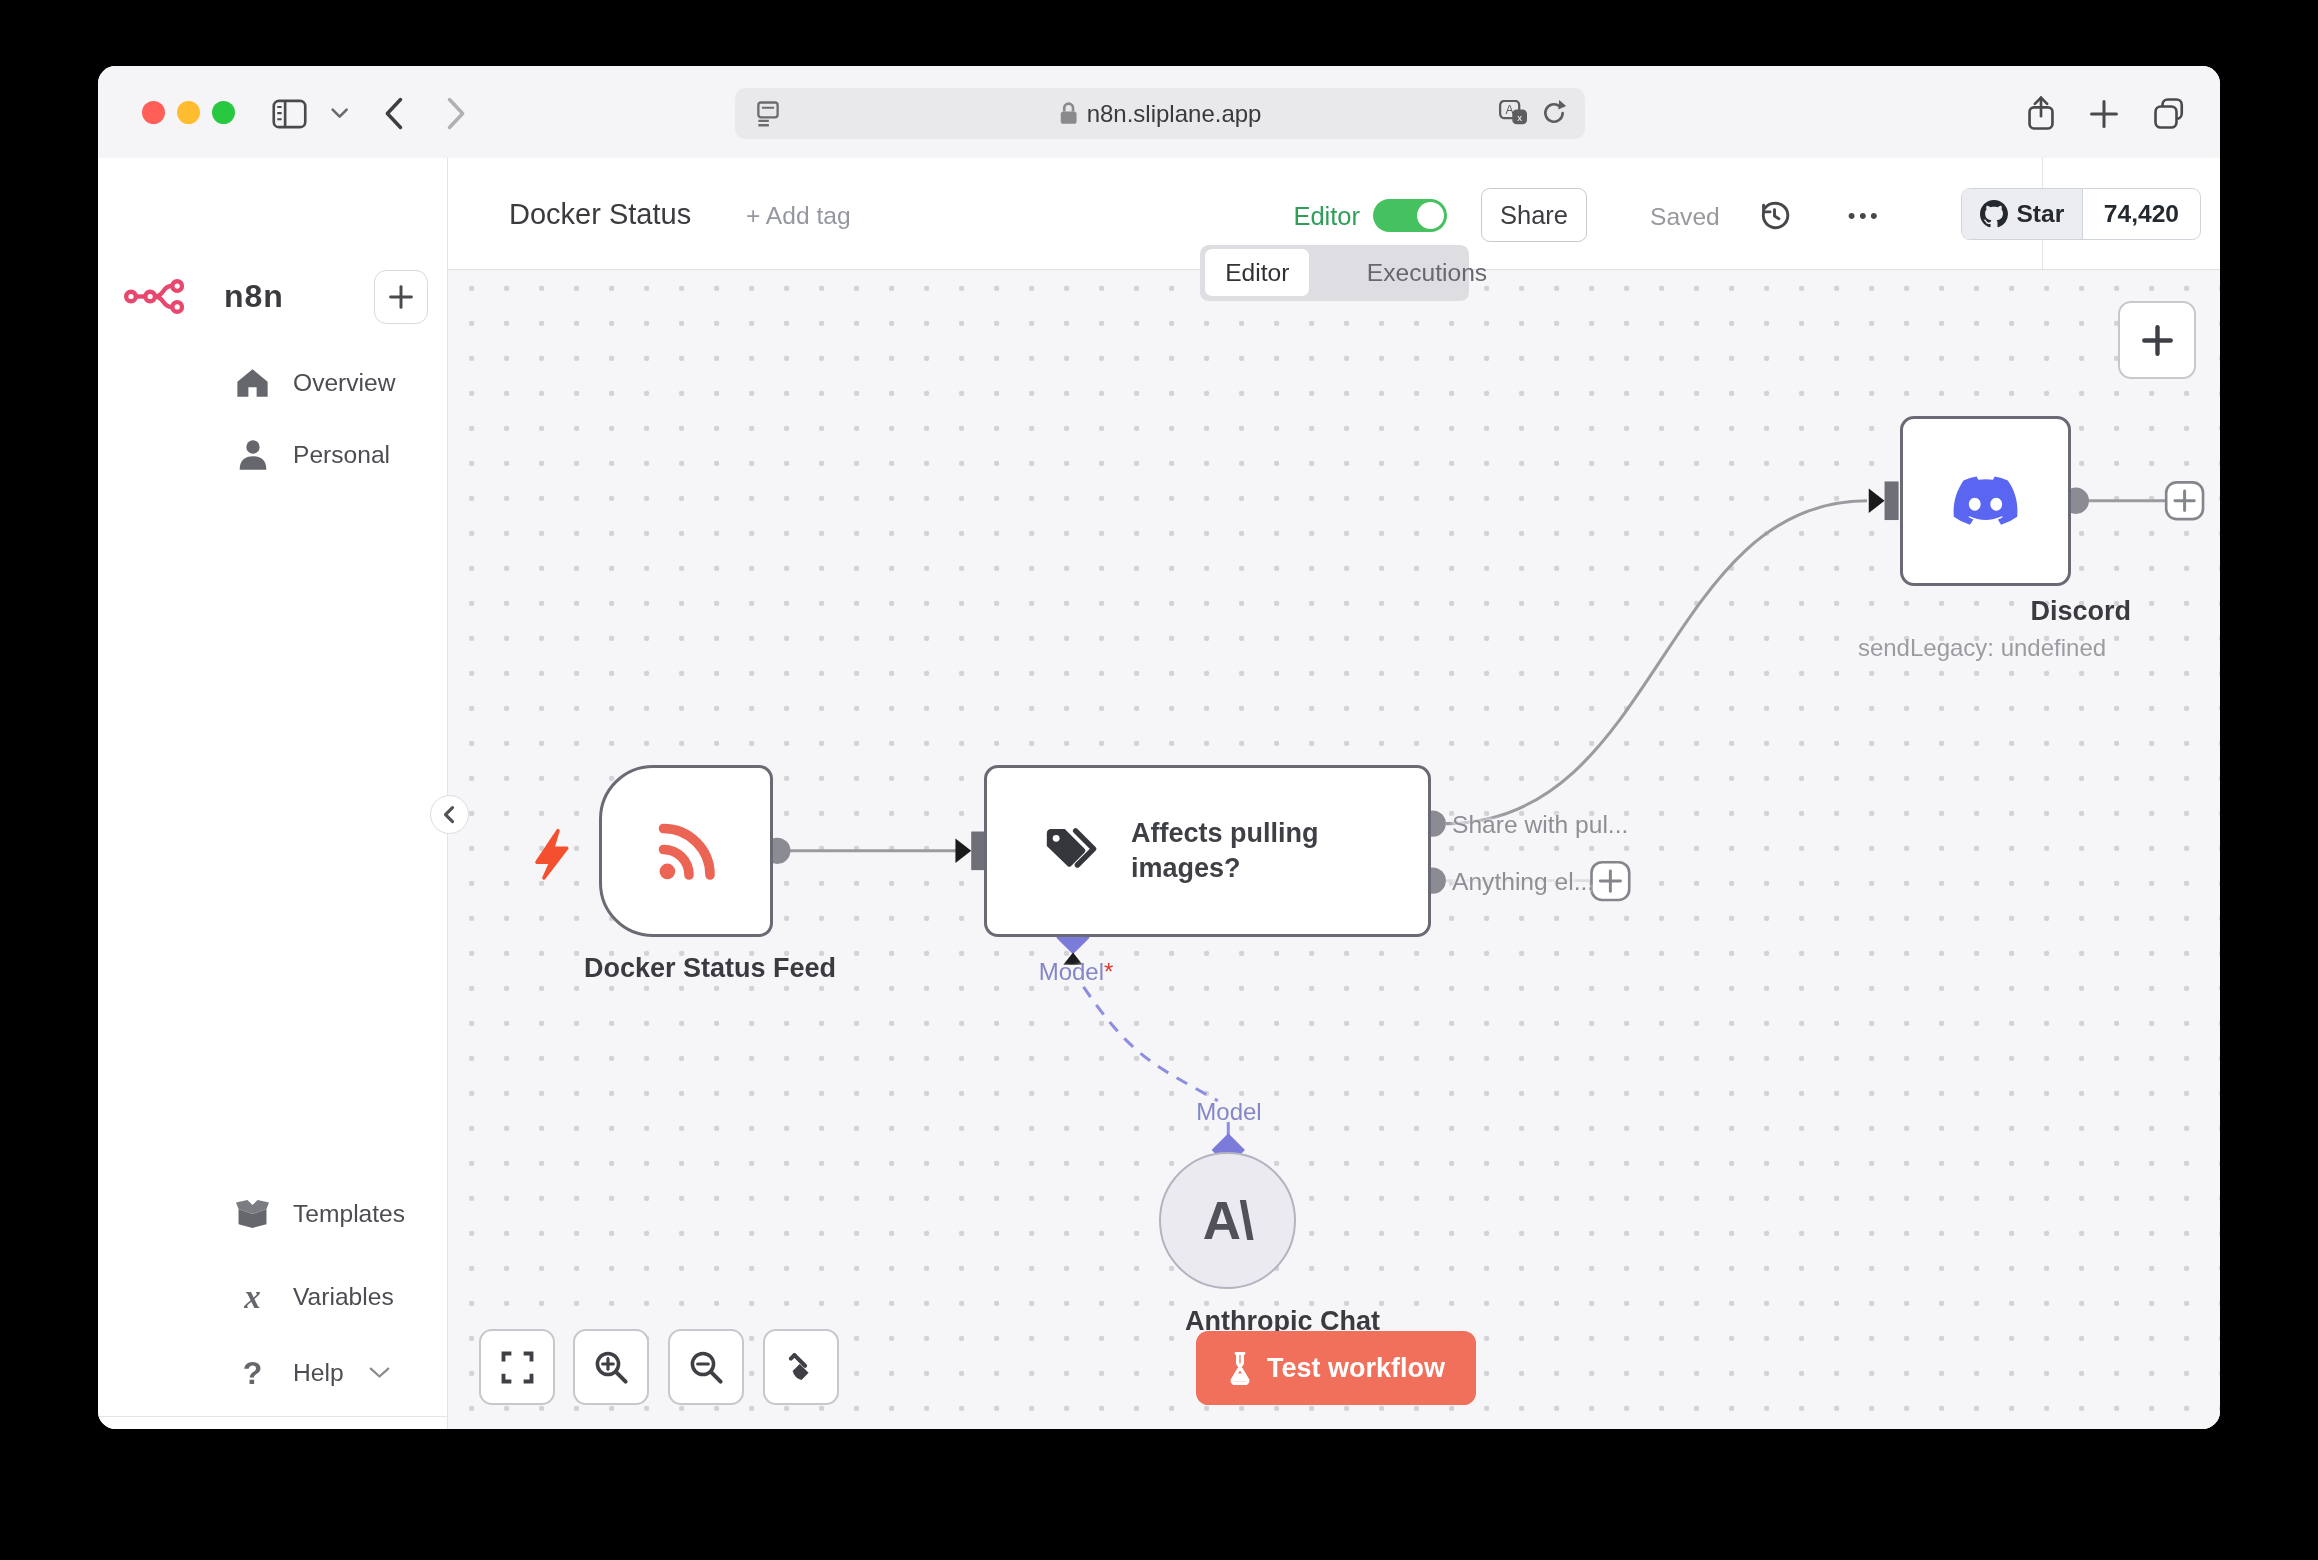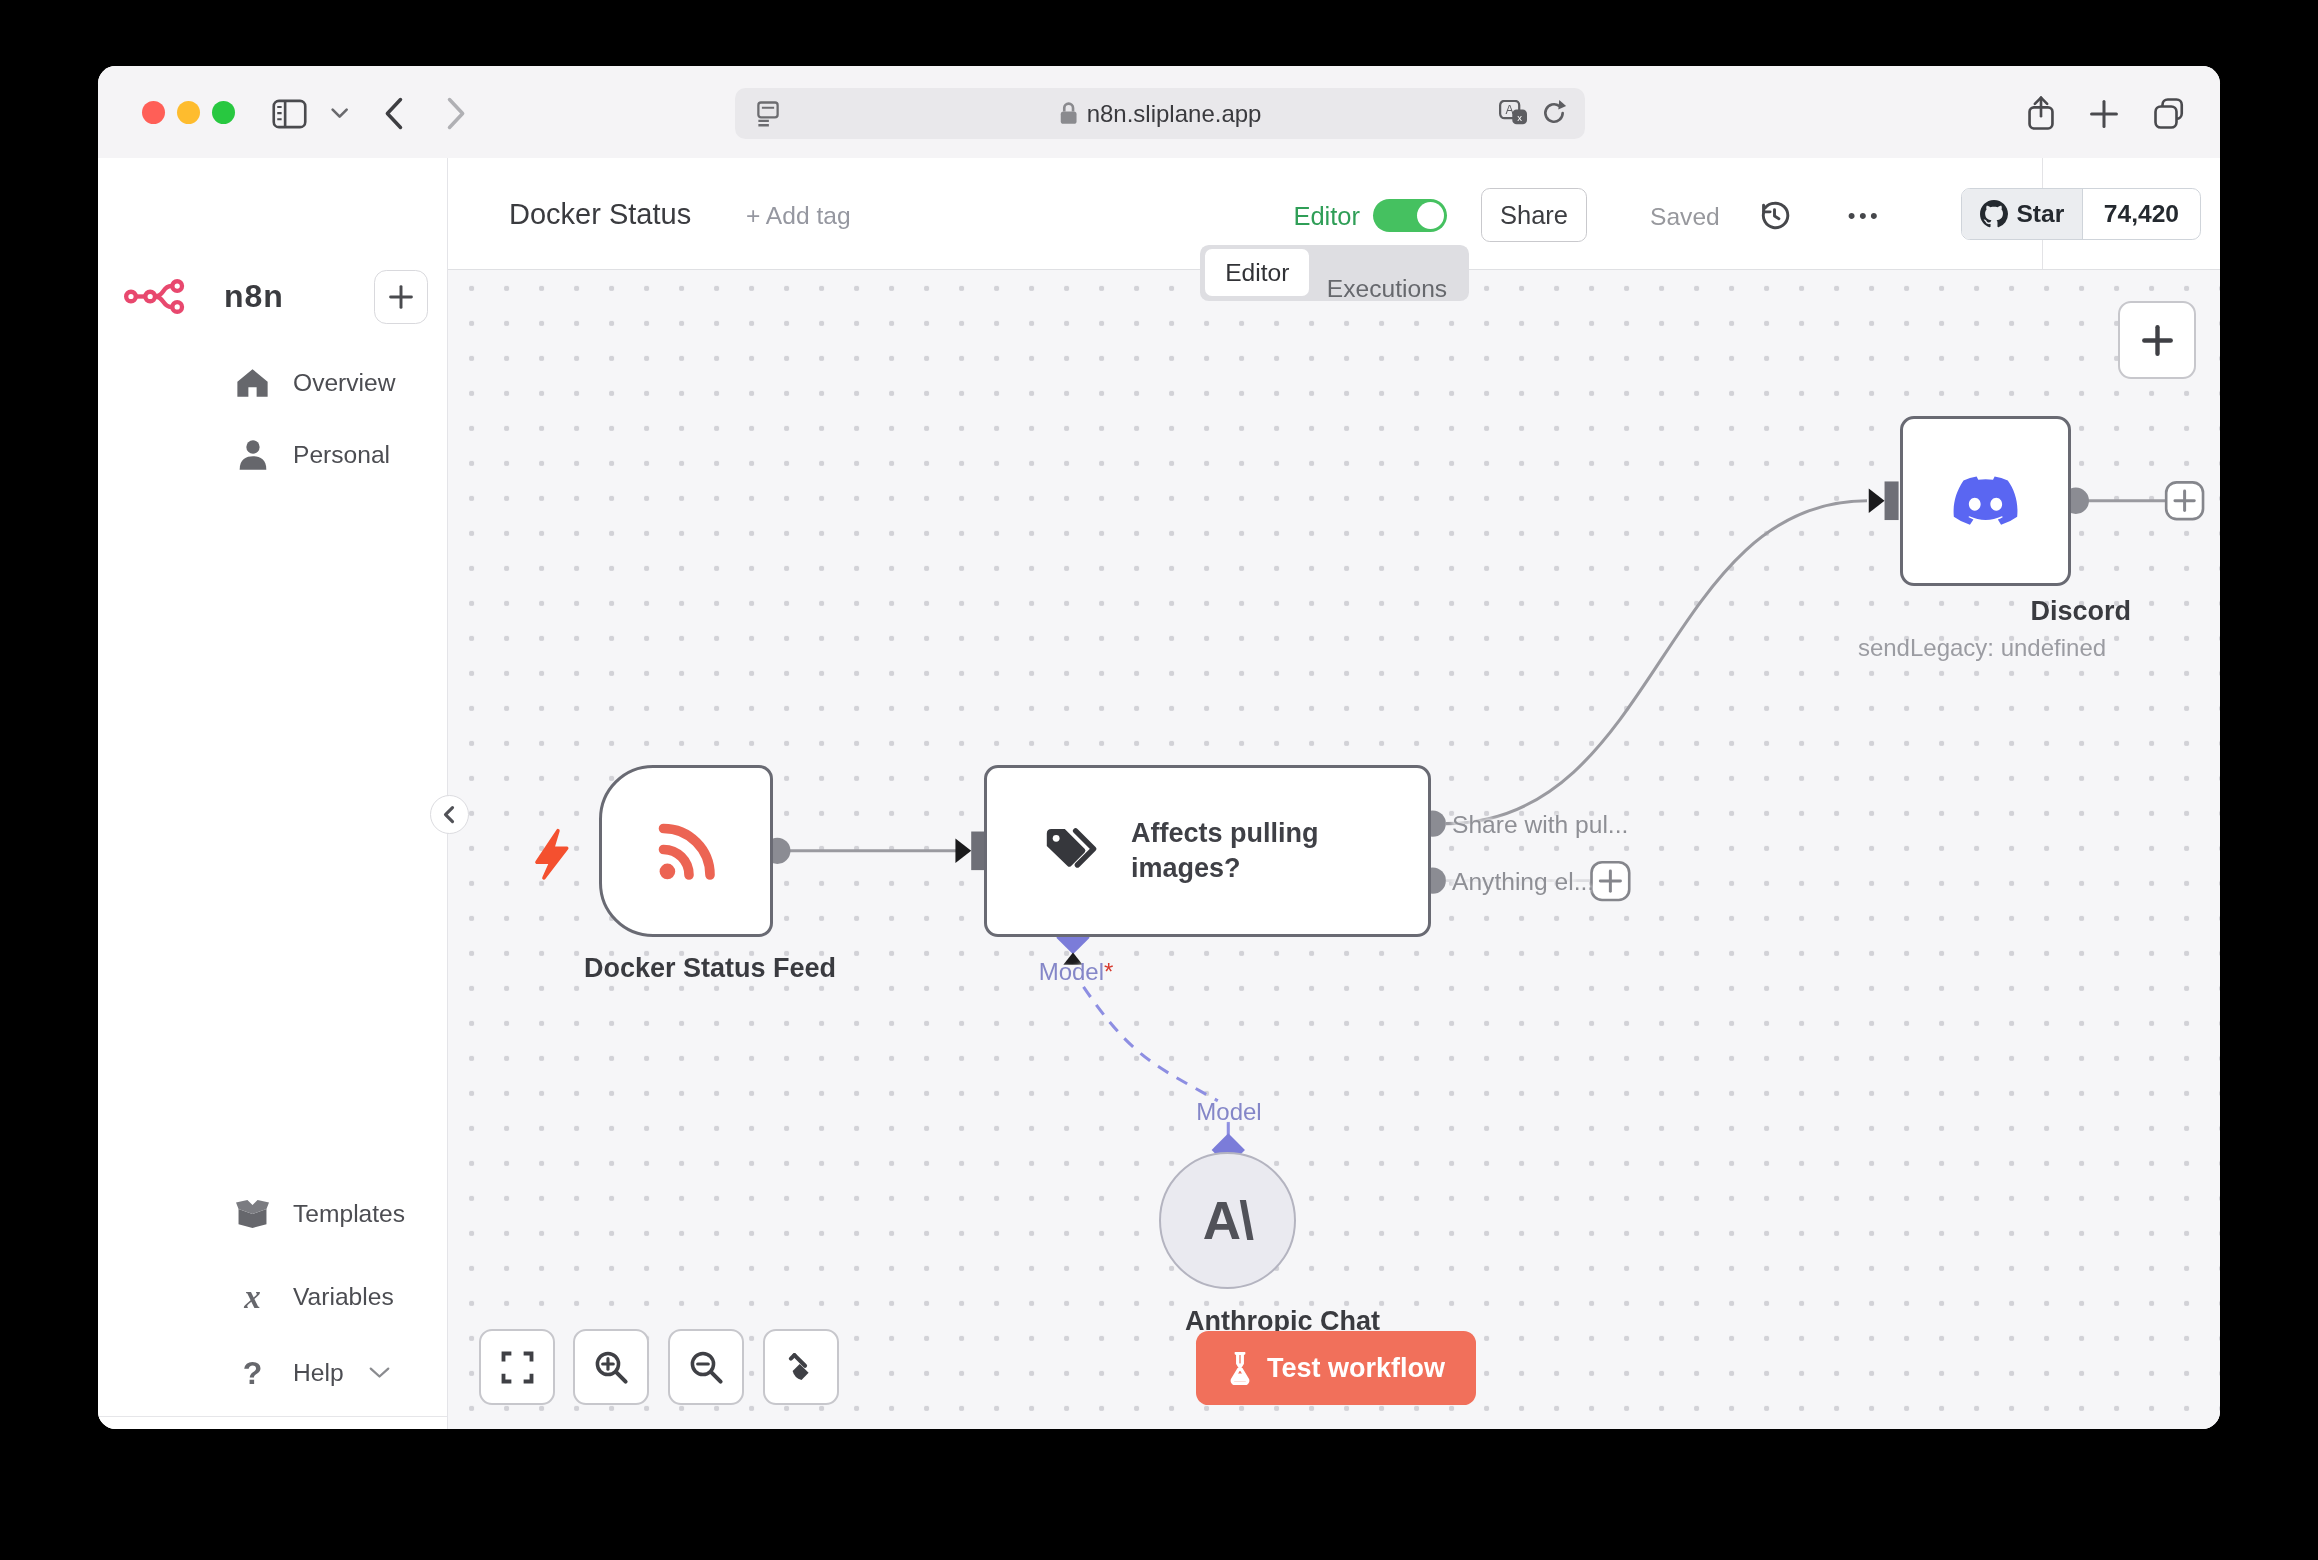--- a/index.html
+++ b/index.html
@@ -42,22 +42,22 @@
   #hdr-divider{position:absolute;left:1846px;top:0;width:0.9px;height:111px;background:#e3e3e6;}
   #star-widget{position:absolute;left:1863px;top:122px;height:50px;border:1.8px solid #cfd4da;border-radius:8.8px;background:#fff;
     display:flex;align-items:stretch;overflow:hidden;cursor:pointer;}
   #star-left{display:flex;align-items:center;gap:8.8px;padding:0 17.6px;background:#ebedf0;border-right:1.8px solid #cfd4da;
     font-size:24.6px;font-weight:bold;color:#24292f;}
   #star-right{display:flex;align-items:center;padding:0 21px;font-size:24.6px;font-weight:600;color:#24292f;}
   
   #tabs{position:absolute;left:1102px;top:179px;width:269px;height:56px;background:#dedee2;border-radius:8.8px;z-index:6;}
   #tab-editor{position:absolute;left:5.3px;top:4.4px;width:104px;height:47px;background:#fff;border-radius:7px;
     display:flex;align-items:center;justify-content:center;font-size:24.6px;color:#313236;cursor:pointer;}
-  #tab-exec{position:absolute;left:110px;top:16px;width:154px;height:56px;display:flex;align-items:center;justify-content:center;
-    font-size:24.6px;color:#66686d;cursor:pointer;}
+  #tab-exec{position:absolute;left:110px;top:0;width:154px;height:56px;display:flex;align-items:center;justify-content:center;
+    font-size:24.6px;color:#66686d;cursor:pointer;padding-left:40px;}
   
   .sq-btn{position:absolute;width:72px;height:72px;background:#fff;border:2.2px solid #c7c7cc;border-radius:13px;
     display:flex;align-items:center;justify-content:center;color:#3f4045;cursor:pointer;}
   #collapse-btn{position:absolute;left:-18.4px;top:525px;width:37px;height:37px;background:#fff;border:1.8px solid #dcdce0;
     border-radius:50%;display:flex;align-items:center;justify-content:center;color:#515257;cursor:pointer;z-index:5;}
   
   .node{position:absolute;background:#fff;border:3.1px solid #696a73;z-index:2;cursor:pointer;}
   #node-rss{left:151px;top:495px;width:168px;height:166px;border-radius:54px 14px 14px 54px;
     display:flex;align-items:center;justify-content:center;}
   #node-classifier{left:536px;top:495px;width:441px;height:166px;border-radius:14px;display:flex;align-items:center;}

